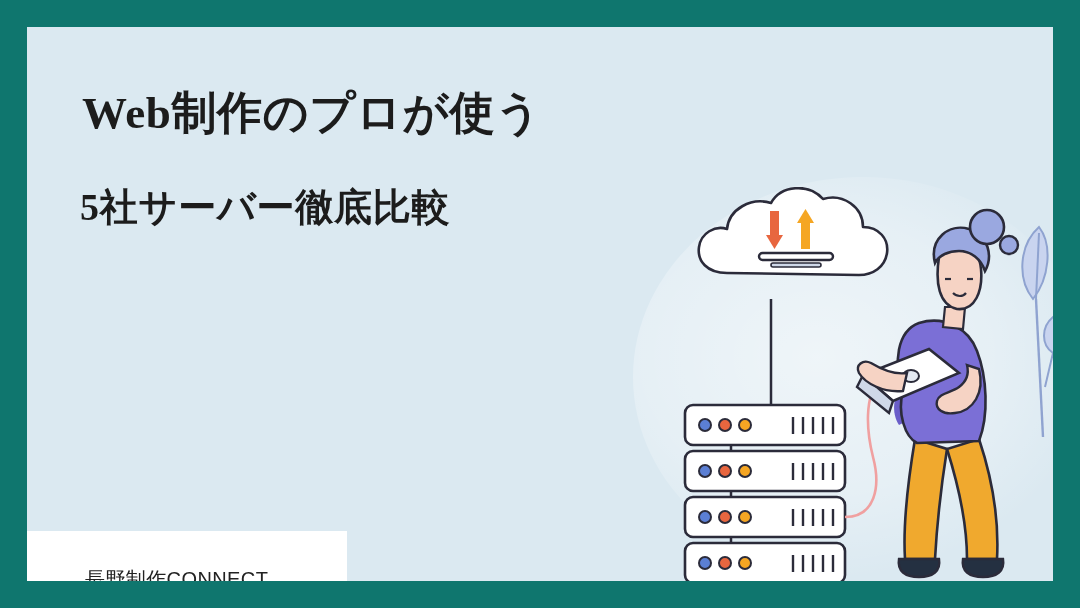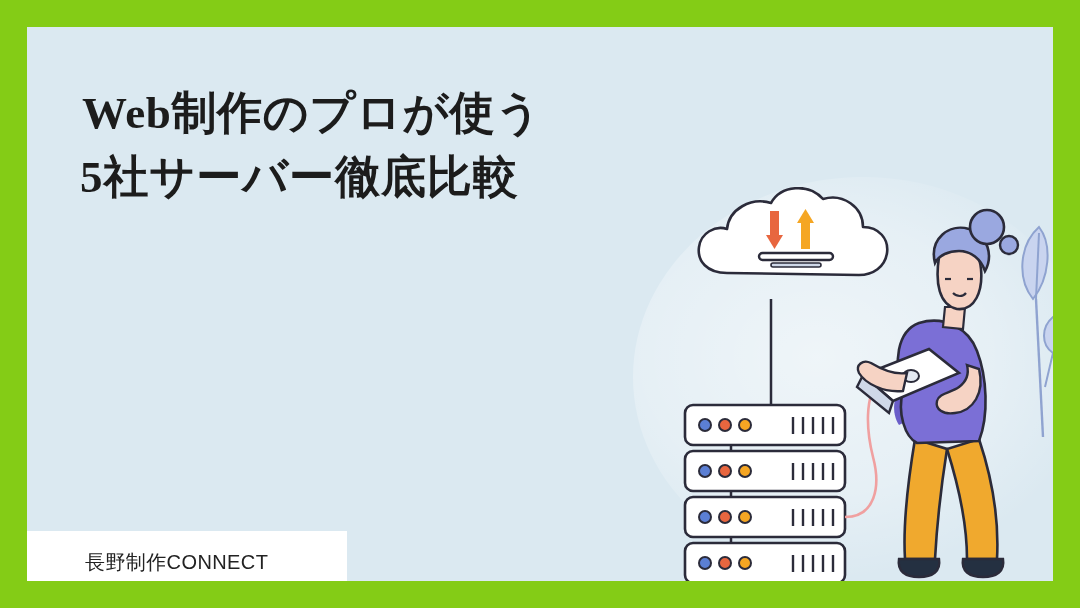--- a/index.html
+++ b/index.html
@@ -10,21 +10,21 @@
   body {
     width: 1080px;
     height: 608px;
     overflow: hidden;
     font-family: "Liberation Sans", sans-serif;
   }
   #canvas {
     position: relative;
     width: 1080px;
     height: 608px;
-    background: #84cc16;
+    background: #0f766e;
   }
   
   #panel {
     position: absolute;
     left: 27px;
     top: 27px;
     width: 1026px;
     height: 554px;
     background: #dbe9f1;
     overflow: hidden;
@@ -59,35 +59,36 @@
     line-height: 62px;
     padding-left: 22px;
   }
   #headline .l2 {
     font-size: 42px;
     line-height: 64px;
     padding-left: 34px;
     letter-spacing: 0.06em;
   }
   #headline .l3 {
-    font-size: 45px;
+    font-size: 38px;
     line-height: 66px;
     padding-left: 20px;
     letter-spacing: 0.02em;
+    margin-top: 30px;
   }
   
   #brand-tag {
     position: absolute;
     left: 0px;
     top: 504px;
     width: 320px;
     height: 62px;
     background: #ffffff;
     display: flex;
-    align-items: center;
+    align-items: flex-end;
   }
   #brand-tag span {
     display: block;
     padding-left: 58px;
     font-size: 20px;
     color: #222222;
     letter-spacing: 0.02em;
     font-family: "Liberation Sans", sans-serif;
   }
   

